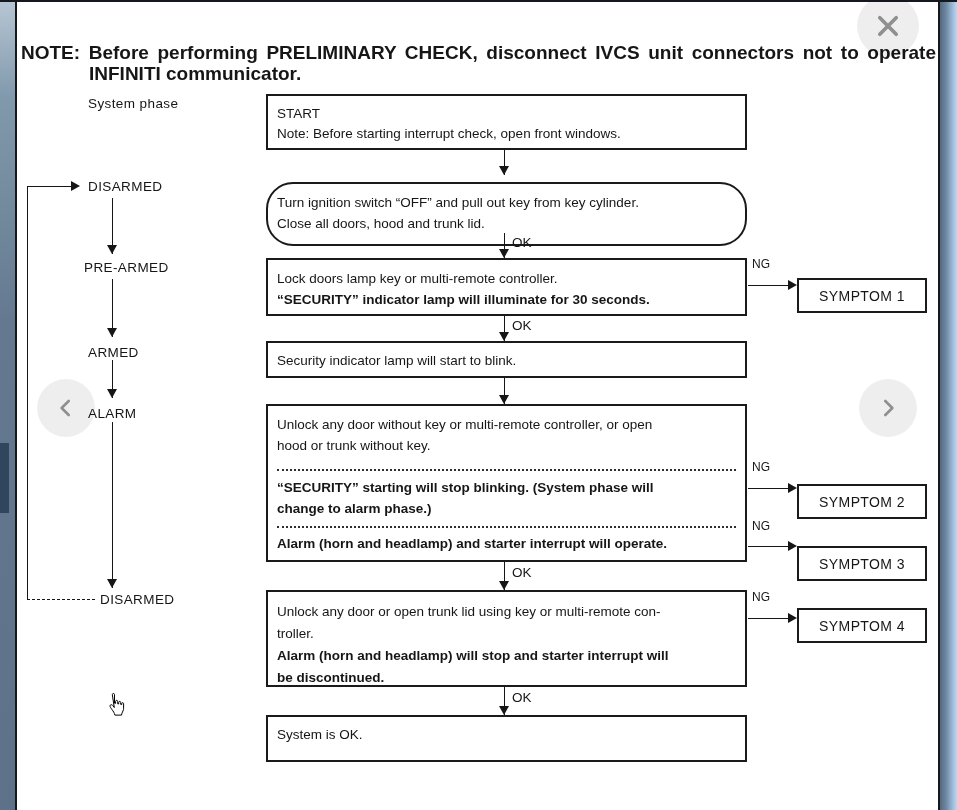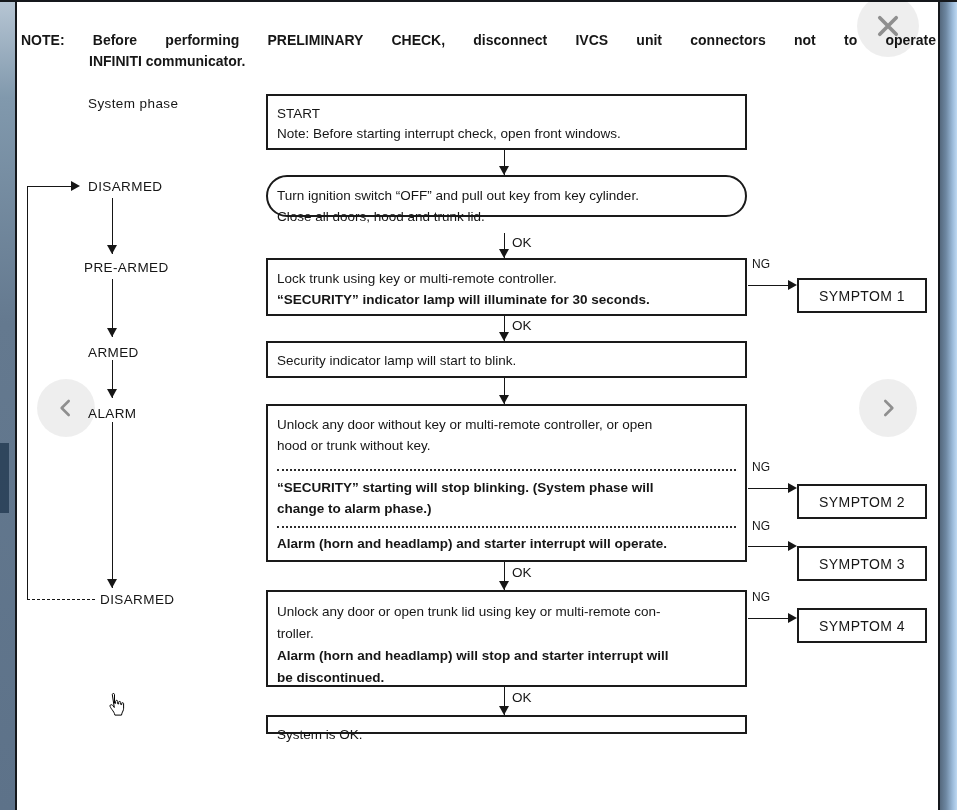--- a/index.html
+++ b/index.html
@@ -11,21 +11,21 @@
   .top-line{position:absolute;left:0;top:0;width:957px;height:2px;background:#15181c;}
   .left-strip{position:absolute;left:0;top:0;width:15px;height:810px;
     background:linear-gradient(180deg,#b7c6d4 0%,#8199ad 12%,#64798f 40%,#5d7289 100%);}
   .strip-notch{position:absolute;left:0;top:443px;width:9px;height:70px;background:#273d55;opacity:.85;}
   .panel-border-left{position:absolute;left:15px;top:0;width:2px;height:810px;background:#15181c;}
   .panel-border-right{position:absolute;left:938px;top:0;width:2px;height:810px;background:#15181c;}
   .right-strip{position:absolute;left:940px;top:0;width:17px;height:810px;
     background:linear-gradient(90deg,#55697e 0%,#6d87a1 35%,#9dbcdb 75%,#bdd8f2 100%);}
 
   
-  .note{position:absolute;left:21px;top:30px;width:915px;font-weight:bold;font-size:14px;line-height:21px;}
+  .note{position:absolute;left:21px;top:42px;width:915px;font-weight:bold;font-size:19px;line-height:21px;}
   .note-l1{display:block;text-align:justify;text-align-last:justify;white-space:nowrap;}
   .note-l2{display:block;padding-left:68px;}
 
   
   .phase-label{position:absolute;font-size:13.5px;letter-spacing:.4px;white-space:nowrap;}
   .va{position:absolute;width:0;border-left:1.6px solid #161616;}
   .va::after{content:"";position:absolute;bottom:0;left:-5.6px;width:0;height:0;
     border-left:5px solid transparent;border-right:5px solid transparent;border-top:9px solid #161616;}
   .loop-v{position:absolute;left:27px;top:186px;width:0;height:414px;border-left:1.6px solid #161616;}
   .loop-top{position:absolute;left:27px;top:186px;width:44px;height:0;border-top:1.6px solid #161616;}
@@ -93,27 +93,27 @@
 
   <div class="loop-v"></div>
   <div class="loop-top"></div>
   <div class="loop-bottom"></div>
 
   <div class="fbox" style="top:94px;height:56px;">
     <div class="fc-title">START</div>
     <div>Note: Before starting interrupt check, open front windows.</div>
   </div>
 
-  <div class="fbox" style="top:175px;height:42px;border-radius:27px;">
+  <div class="fbox" style="top:182px;height:64px;border-radius:27px;">
     <div>Turn ignition switch “OFF” and pull out key from key cylinder.</div>
     <div>Close all doors, hood and trunk lid.</div>
   </div>
 
   <div class="fbox" style="top:258px;height:58px;">
-    <div>Lock trunk using key or multi-remote controller.</div>
+    <div>Lock doors lamp key or multi-remote controller.</div>
     <div class="fc-bold">“SECURITY” indicator lamp will illuminate for 30 seconds.</div>
   </div>
 
   <div class="fbox" style="top:341px;height:37px;padding-top:7px;">
     <div>Security indicator lamp will start to blink.</div>
   </div>
 
   <div class="fbox" style="top:404px;height:158px;">
     <div>Unlock any door without key or multi-remote controller, or open</div>
     <div>hood or trunk without key.</div>
@@ -124,21 +124,21 @@
     <div class="fc-bold">Alarm (horn and headlamp) and starter interrupt will operate.</div>
   </div>
 
   <div class="fbox" style="top:590px;height:97px;padding-top:9px;line-height:22px;">
     <div>Unlock any door or open trunk lid using key or multi-remote con-</div>
     <div>troller.</div>
     <div class="fc-bold">Alarm (horn and headlamp) will stop and starter interrupt will</div>
     <div class="fc-bold">be discontinued.</div>
   </div>
 
-  <div class="fbox" style="top:715px;height:19px;padding-top:7px;">
+  <div class="fbox" style="top:715px;height:47px;padding-top:7px;">
     <div>System is OK.</div>
   </div>
 
   <div class="cva" style="top:150px;height:25px;"></div>
   <div class="cva" style="top:233px;height:25px;"></div>
   <div class="cva" style="top:316px;height:25px;"></div>
   <div class="cva" style="top:378px;height:26px;"></div>
   <div class="cva" style="top:562px;height:28px;"></div>
   <div class="cva" style="top:687px;height:28px;"></div>
 

